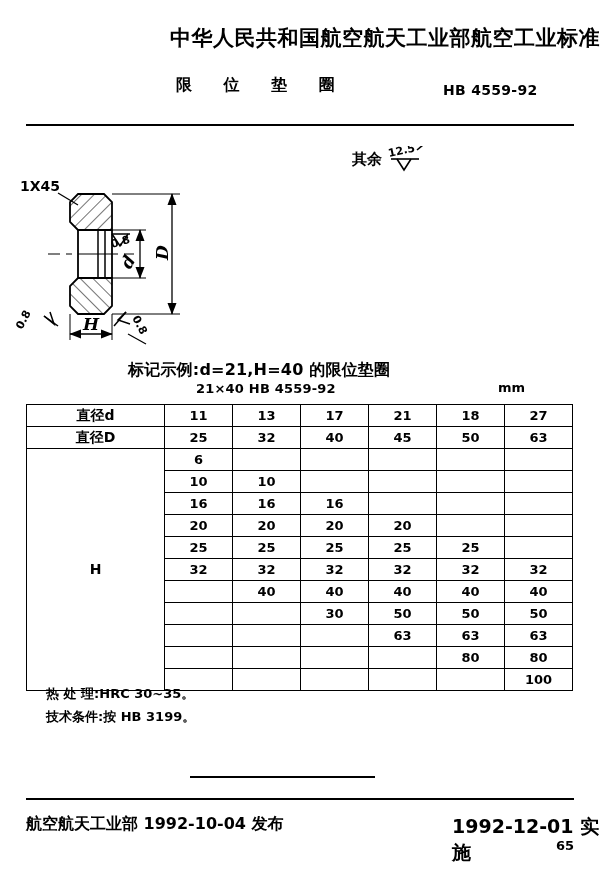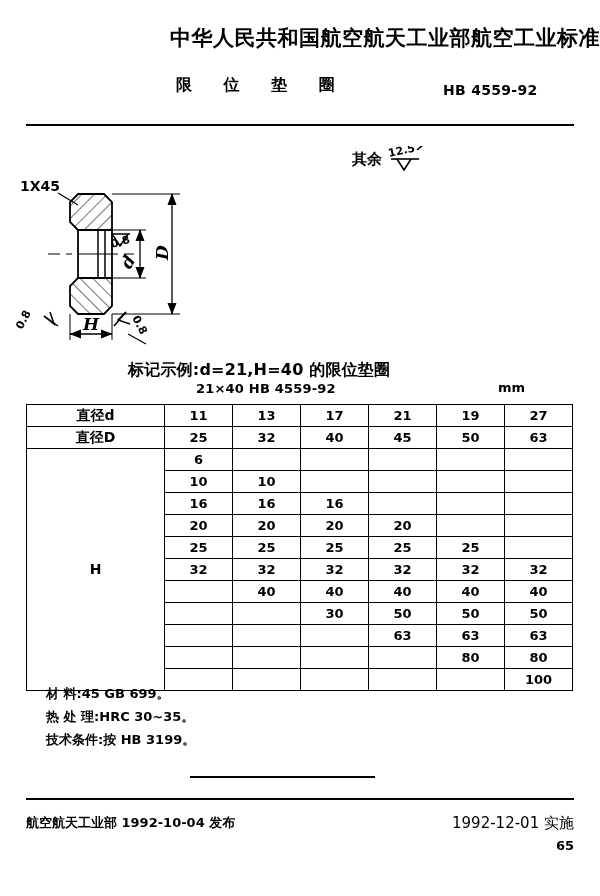--- a/index.html
+++ b/index.html
@@ -72,26 +72,26 @@
   .notes{
     position:absolute;top:682px;left:46px;
     font-family:"DejaVu Sans","Liberation Sans",sans-serif;
     font-size:13px;font-weight:bold;line-height:23px;
   }
   .divider{position:absolute;top:776px;left:190px;width:185px;height:2px;background:#000;}
   .rule-bot{position:absolute;top:798px;left:26px;width:548px;height:2px;background:#000;}
   .foot-l{
     position:absolute;top:814px;left:26px;
     font-family:"DejaVu Sans","Liberation Sans",sans-serif;
-    font-size:13px;font-weight:bold;
+    font-size:16px;font-weight:bold;
   }
   .foot-r{
     position:absolute;top:814px;left:452px;
     font-family:"DejaVu Sans","Liberation Sans",sans-serif;
-    font-size:15px;font-weight:normal;
+    font-size:19px;font-weight:bold;
   }
   .pageno{
     position:absolute;top:838px;left:556px;
     font-family:"DejaVu Sans","Liberation Sans",sans-serif;
     font-size:13px;font-weight:bold;
   }
 </style>
 </head>
 <body>
 
@@ -194,21 +194,21 @@
         <col class="cx">
         <col class="cx">
     </colgroup>
     <tbody>
       <tr>
         <td class="lab">直径d</td>
         <td>11</td>
         <td>13</td>
         <td>17</td>
         <td>21</td>
-        <td>19</td>
+        <td>18</td>
         <td>27</td>
       </tr>
       <tr>
         <td class="lab">直径D</td>
         <td>25</td>
         <td>32</td>
         <td>40</td>
         <td>45</td>
         <td>50</td>
         <td>63</td>
@@ -300,21 +300,20 @@
         <td></td>
         <td></td>
         <td></td>
         <td></td>
         <td>100</td>
       </tr>
     </tbody>
   </table>
 
   <div class="notes">
-    <div>材    料:45    GB 699。</div>
     <div>热 处 理:HRC 30~35。</div>
     <div>技术条件:按 HB 3199。</div>
   </div>
 
   <div class="divider"></div>
   <div class="rule-bot"></div>
 
   <div class="foot-l">航空航天工业部 1992-10-04 发布</div>
   <div class="foot-r">1992-12-01 实施</div>
   <div class="pageno">65</div>

